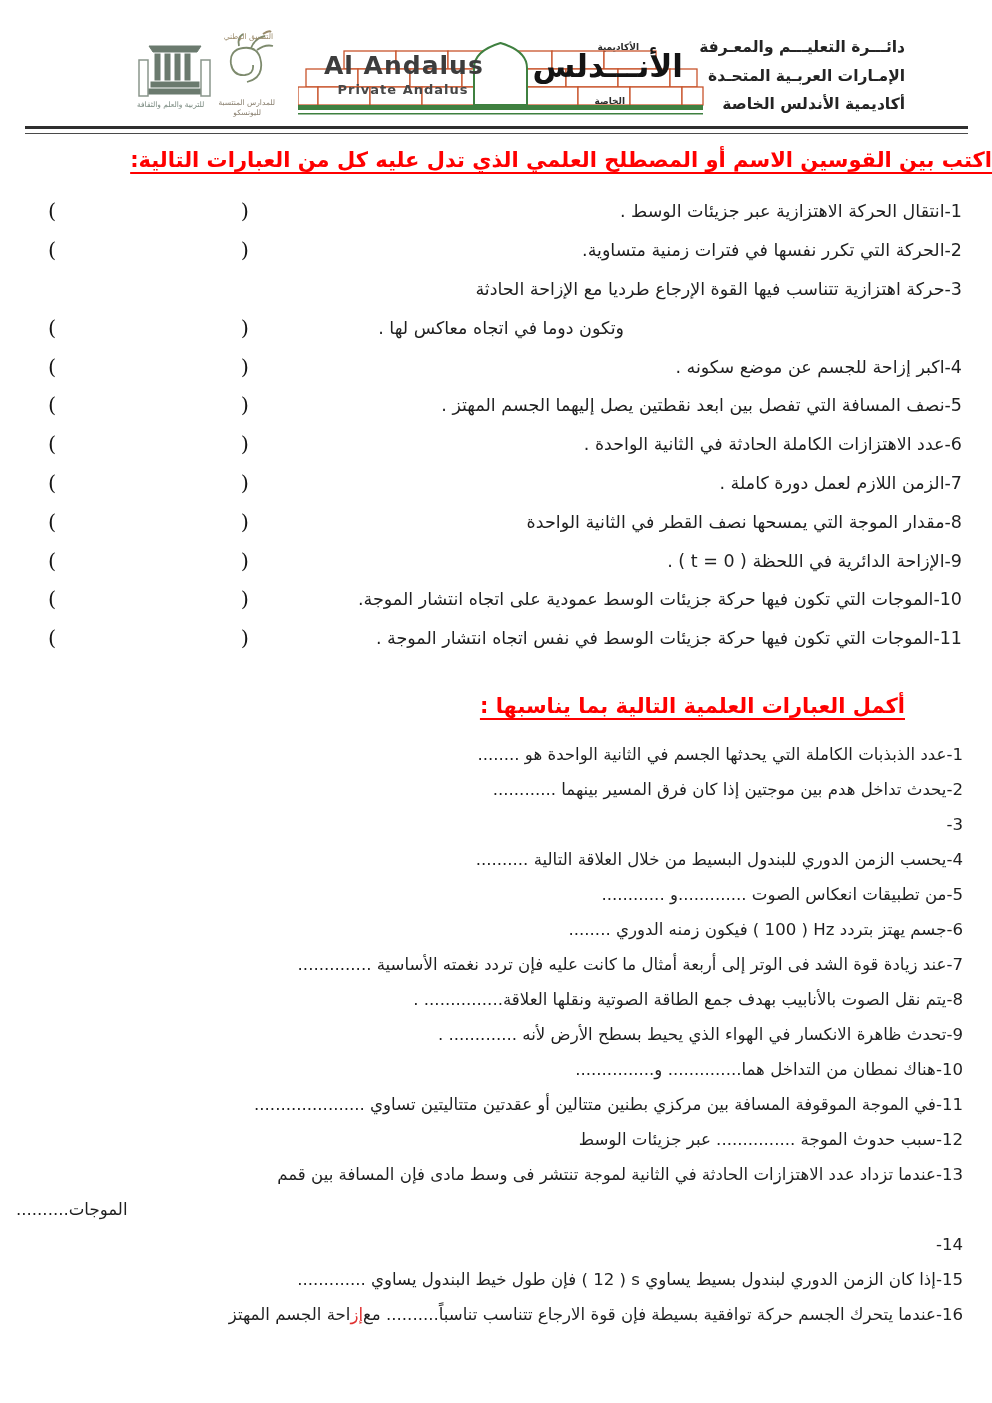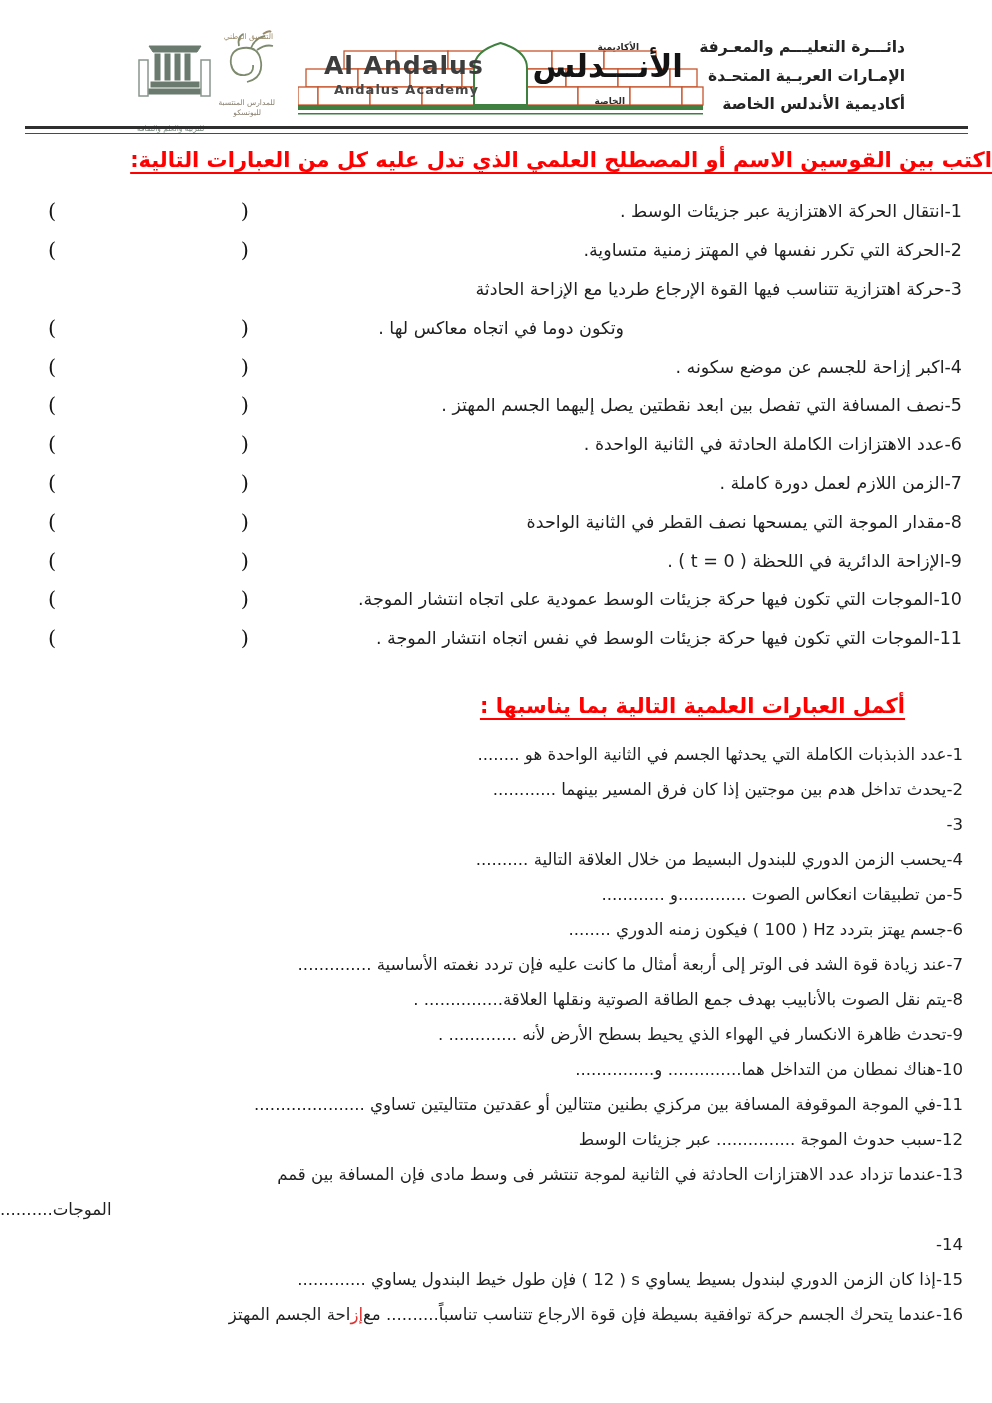--- a/index.html
+++ b/index.html
@@ -7,21 +7,21 @@
   body{background:#ffffff;font-family:"DejaVu Sans",sans-serif;color:#1f1f1f;position:relative;overflow:hidden}
   .page{position:absolute;inset:0}
 
   
   .hdr-left{position:absolute;left:135px;top:20px;width:140px;height:108px}
   .hdr-left svg{position:absolute;left:0;top:0}
   .cap{position:absolute;direction:rtl;color:#8a8070;font-size:7.5px;line-height:9px;white-space:nowrap}
   .cap-top{right:2px;top:12px;color:#9a8a6a}
   .cap-side{right:0px;top:78px}
   .cap-side2{right:14px;top:88px}
-  .cap-temple{left:2px;top:104px;color:#7a8a80}
+  .cap-temple{left:2px;top:80px;color:#7a8a80}
 
   .hdr-center{position:absolute;left:298px;top:38px;width:407px;height:92px}
   .hdr-center svg{position:absolute;left:0;top:0}
   .alandalus{position:absolute;left:26px;top:13px;width:158px;text-align:center;
              font-size:25px;font-weight:bold;color:#3d3d3d;letter-spacing:1px;white-space:nowrap}
   .private{position:absolute;left:36px;top:44px;width:138px;text-align:center;
            font-size:13px;font-weight:bold;color:#474747;letter-spacing:1px;white-space:nowrap}
   .arname{position:absolute;right:22px;top:10px;width:165px;direction:rtl;text-align:right;
           font-size:31px;font-weight:bold;color:#141414;white-space:nowrap}
   .arsmalltop{position:absolute;right:66px;top:4px;direction:rtl;font-size:9px;font-weight:bold;color:#2c2c2c}
@@ -47,21 +47,21 @@
            direction:rtl;font-size:17.5px;white-space:nowrap}
   .s1-row.indent .s1-text{right:368px}
   .blank{position:absolute;left:48px;top:0;width:201px;height:100%;
          display:flex;justify-content:space-between;align-items:center;
          font-size:21px;color:#151515;font-family:"DejaVu Serif",serif}
 
   
   .s2-list{position:absolute;top:737px;left:0;width:992px}
   .s2-row{position:relative;height:35px;display:flex;align-items:center;justify-content:flex-start;
           direction:rtl;padding-right:29px;font-size:16.6px;white-space:nowrap}
-  .s2-row.cont{padding-right:0;justify-content:flex-end;padding-left:0}
+  .s2-row.cont{padding-right:0;justify-content:flex-end;padding-left:16px}
   .red{color:#e03030}
 
   
   .footer{position:absolute;top:1407px;left:0;width:992px;text-align:center;direction:rtl;
           color:#c00000;font-weight:bold;font-size:20.5px;white-space:nowrap}
   .footer .inner{position:relative;left:-110px}
   .footer .phone{direction:ltr;unicode-bidi:embed}
 </style>
 </head>
 <body>
@@ -127,21 +127,21 @@
           <rect x="332" y="49" width="52" height="18"></rect>
         <rect x="384" y="49" width="21" height="18"></rect>
       </g>
 
       <path d="M176,67 L176,30 Q176,13 202.5,5 Q229,13 229,30 L229,67 Z" fill="#ffffff" stroke="#3f8040" stroke-width="2"></path>
 
       <rect x="0" y="67" width="405" height="5" fill="#3f8040"></rect>
       <rect x="0" y="75" width="405" height="1.5" fill="#3f8040"></rect>
     </svg>
     <div class="alandalus">Al Andalus</div>
-    <div class="private">Andalus Academy</div>
+    <div class="private">Private Andalus</div>
     <div class="arname">الأنـــدلس</div>
     <div class="arsmalltop">الأكاديمية</div>
     <div class="arsmallbottom">الخاصة</div>
   </div>
 
   <div class="hdr-right">
     <div>دائـــرة التعليـــم والمعـرفة</div>
     <div>الإمـارات العربـية المتحـدة</div>
     <div>أكاديمية الأندلس الخاصة</div>
   </div>
@@ -158,21 +158,21 @@
         </div>
         <div class="blank">
           <span>(</span>
           <span>)</span>
         </div>
       </div>
       <div class="s1-row">
         <div class="s1-text">
           <span class="num">2</span>
           <span class="dash">- </span>
-          <span class="txt">الحركة التي تكرر نفسها في المهتز زمنية متساوية.</span>
+          <span class="txt">الحركة التي تكرر نفسها في فترات زمنية متساوية.</span>
         </div>
         <div class="blank">
           <span>(</span>
           <span>)</span>
         </div>
       </div>
       <div class="s1-row">
         <div class="s1-text">
           <span class="num">3</span>
           <span class="dash">- </span>

